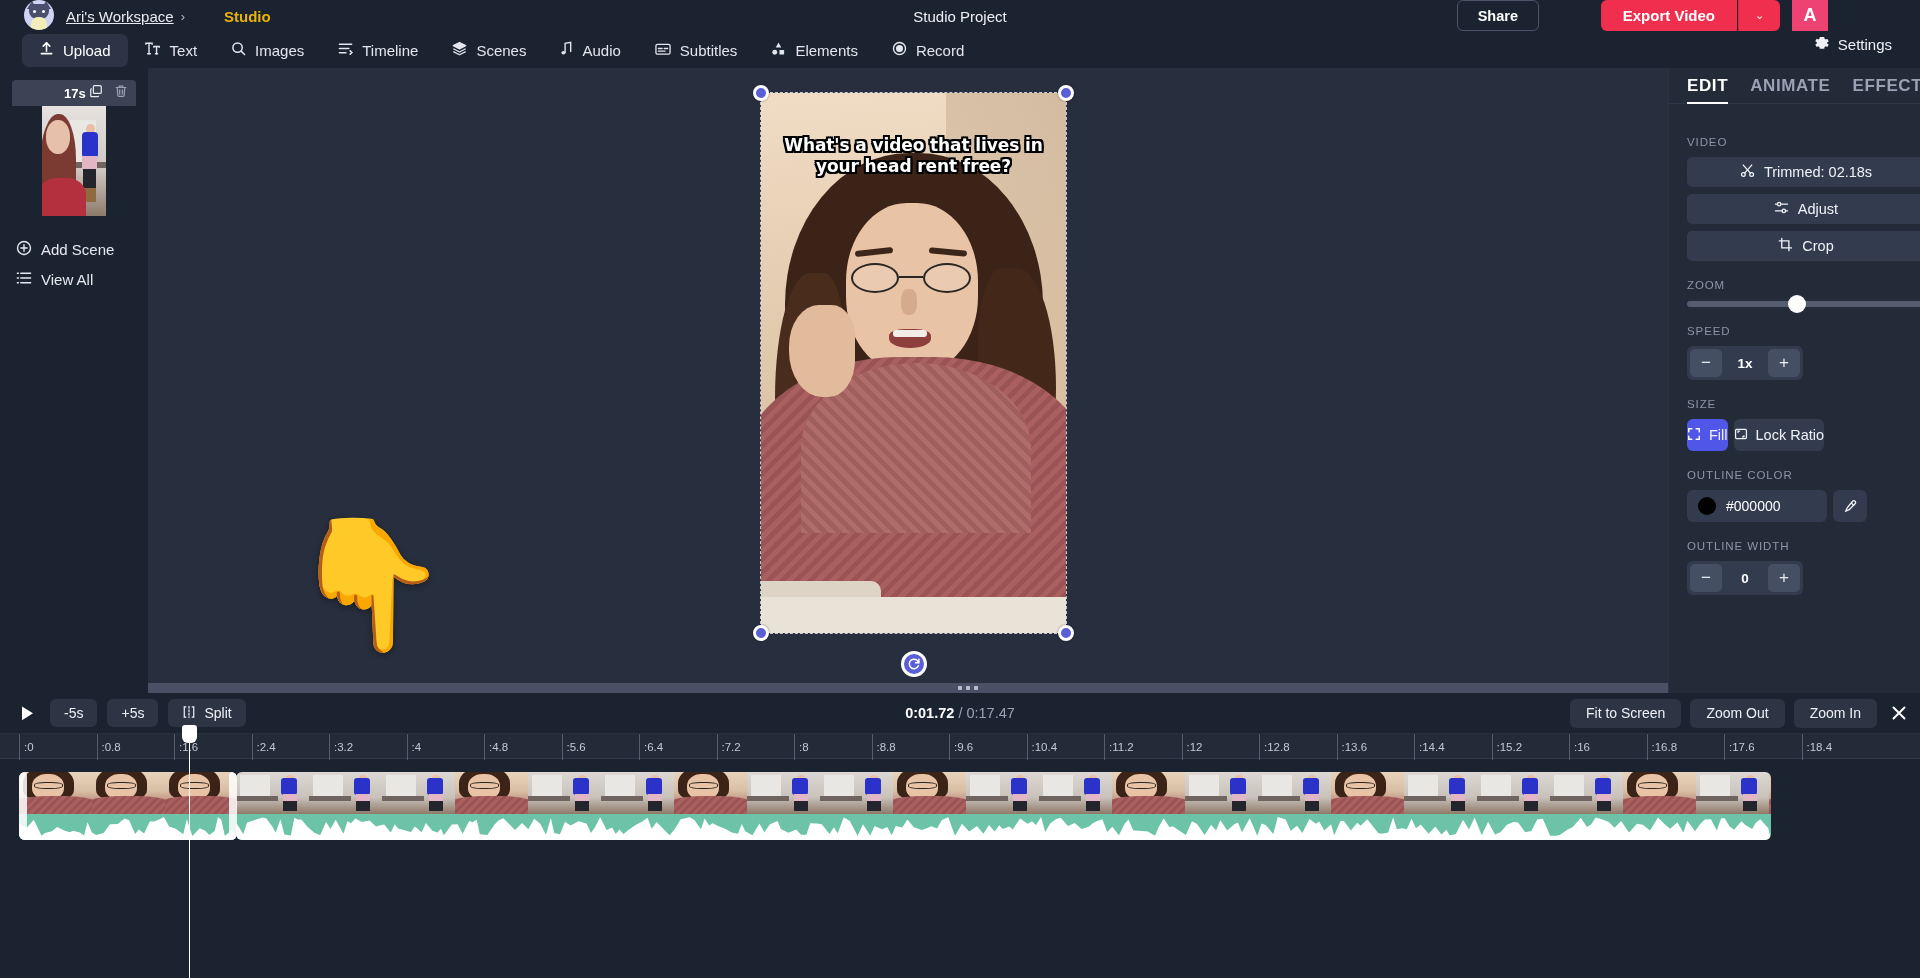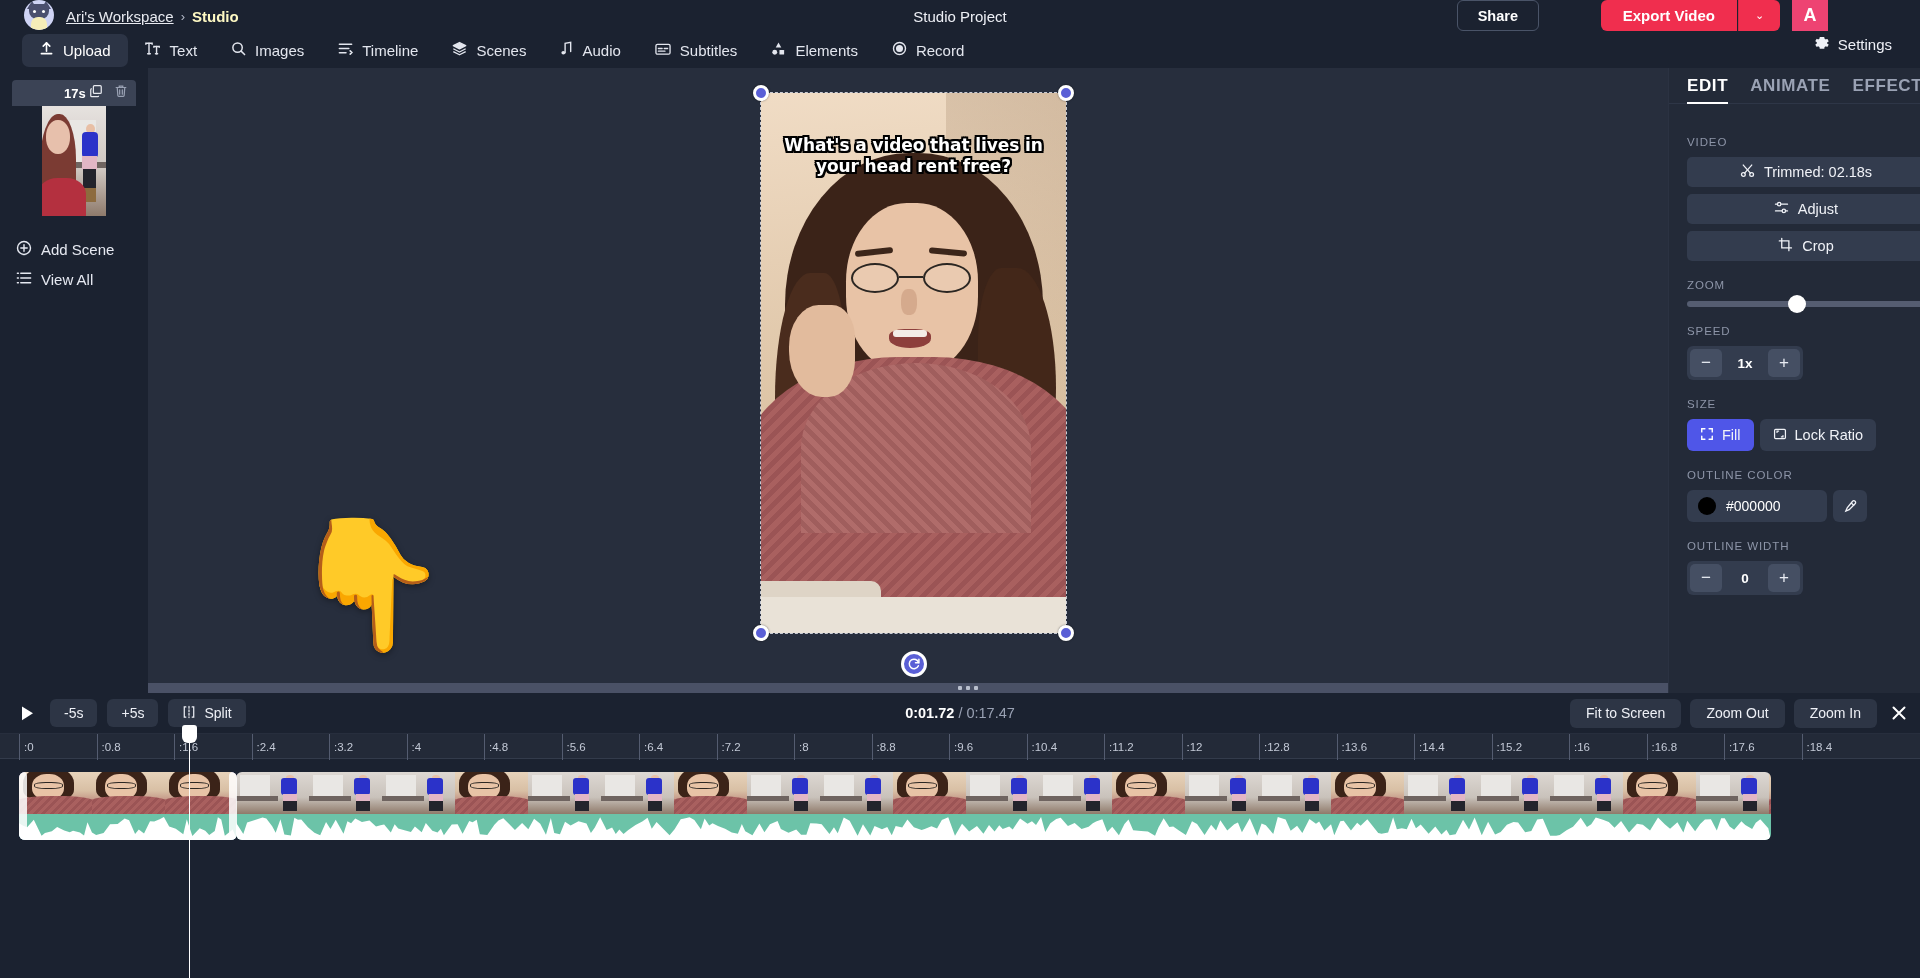--- a/index.html
+++ b/index.html
@@ -36,21 +36,21 @@
   .ws-avatar .eye-l{left:9px}.ws-avatar .eye-r{right:9px}
   .ws-avatar .body { position:absolute; left:7px; top:17px; width:16px;height:13px;background:#f5edb8;border-radius:7px 7px 0 0;}
 
   .breadcrumb {
     position: absolute; left: 66px; top: 0px; height: 32px;
     display: flex; align-items: center; gap: 7px;
     font-size: 15px;
   }
   .breadcrumb .ws-link { color: #e8eaf0; text-decoration: underline; cursor: pointer; }
   .breadcrumb .sep { color: #b4bac9; font-size: 13px; }
-  .breadcrumb .cur { color: #fef9c3; font-weight: 600; }
+  .breadcrumb .cur { color: #eab308; font-weight: 600; margin-left: 32px; }
 
   .project-title {
     position: absolute; left: 0; top: 0; width: 1920px; height: 32px;
     display: flex; align-items: center; justify-content: center;
     font-size: 15px; color: #eef0f6; pointer-events: none;
   }
 
   .share-btn {
     position: absolute; right: 381px; top: 0px;
     height: 31px; padding: 0 20px;
@@ -292,21 +292,21 @@
     background: #333c4e; border-radius: 6px; padding: 3px; height: 34px;
   }
   .step-btn {
     width: 32px; height: 28px; border-radius: 5px; background: #454f63;
     display: flex; align-items: center; justify-content: center;
     color: #e9ecf3; font-size: 17px; cursor: pointer; user-select: none;
   }
   .step-val { width: 46px; text-align: center; font-size: 13.5px; font-weight: 700; color: #fff; }
   .size-row { display: flex; gap: 6px; }
   .size-btn {
-    height: 32px; padding: 0 13px; border-radius: 6px;
+    height: 32px; padding: 0 0; border-radius: 6px;
     display: flex; align-items: center; gap: 8px;
     font-size: 14.5px; color: #f0f2f7; background: #333c4e; cursor: pointer;
   }
   .size-btn.active { background: #4f56e8; }
   .color-row { display: flex; gap: 6px; align-items: center; }
   .color-field {
     height: 32px; width: 140px; border-radius: 6px; background: #333c4e;
     display: flex; align-items: center; gap: 10px; padding: 0 11px; cursor: pointer;
   }
   .color-swatch { width: 18px; height: 18px; border-radius: 50%; background: #000; }

